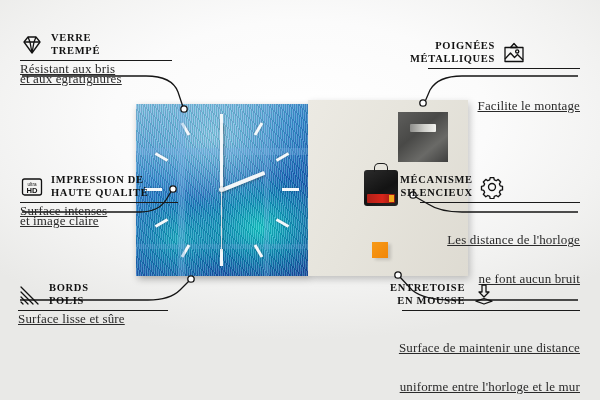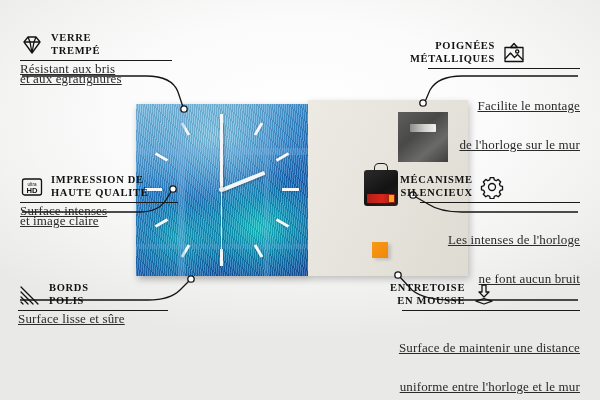--- a/index.html
+++ b/index.html
@@ -227,38 +227,37 @@
         <g fill="none" stroke="#111" stroke-width="1.3" stroke-linejoin="round">
           <path d="M12,2.5 L8.5,6.5 L15.5,6.5 Z"></path>
           <rect x="3" y="6.5" width="18" height="14"></rect>
           <path d="M3,18 L8.5,12 L12.5,16.5 L15.5,13.5 L21,19"></path>
           <circle cx="15.2" cy="10.4" r="1.6"></circle>
         </g>
       </svg>
     </div>
     <div class="rule" style="width:152px;margin:3px 0 0 auto;"></div>
     <div class="desc">Facilite le montage</div>
-    <div class="desc" style="padding-top:0;">de l'horloge sur le mur</div>
   </div>
 
   <div class="callout right" style="left:400px;top:174px;width:180px;">
     <div class="head">
       <div>
         <div class="title">MÉCANISME</div>
         <div class="title">SILENCIEUX</div>
       </div>
       <svg class="ico" viewBox="0 0 24 24">
         <g fill="none" stroke="#111" stroke-width="1.35" stroke-linejoin="round">
           <path d="M10.2,2.6 h3.6 l.5,2.3 1.9,.8 2,-1.3 2.5,2.5 -1.3,2 .8,1.9 2.3,.5 v3.6 l-2.3,.5 -.8,1.9 1.3,2 -2.5,2.5 -2,-1.3 -1.9,.8 -.5,2.3 h-3.6 l-.5,-2.3 -1.9,-.8 -2,1.3 -2.5,-2.5 1.3,-2 -.8,-1.9 -2.3,-.5 v-3.6 l2.3,-.5 .8,-1.9 -1.3,-2 2.5,-2.5 2,1.3 1.9,-.8 Z"></path>
           <circle cx="12" cy="12" r="3.5"></circle>
         </g>
       </svg>
     </div>
     <div class="rule" style="width:160px;margin:3px 0 0 auto;"></div>
-    <div class="desc">Les intenses de l'horloge</div>
+    <div class="desc">Les distance de l'horloge</div>
     <div class="desc" style="padding-top:0;">ne font aucun bruit</div>
   </div>
 
   <div class="callout right" style="left:390px;top:282px;width:190px;">
     <div class="head">
       <div>
         <div class="title">ENTRETOISE</div>
         <div class="title">EN MOUSSE</div>
       </div>
       <svg class="ico" viewBox="0 0 24 24">

